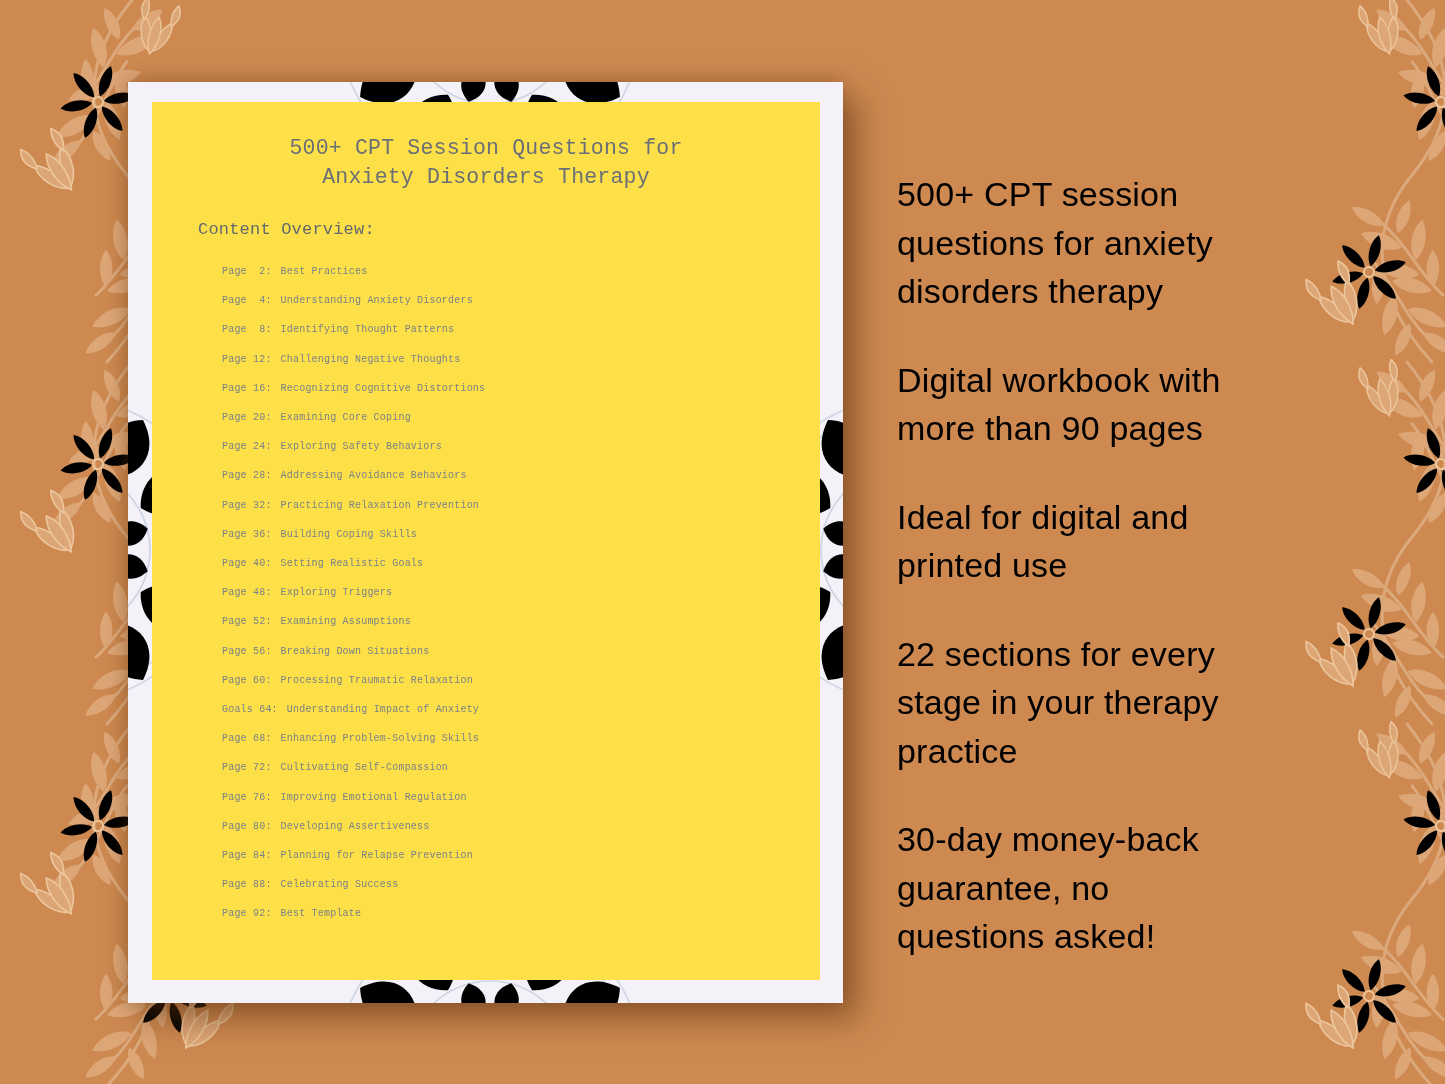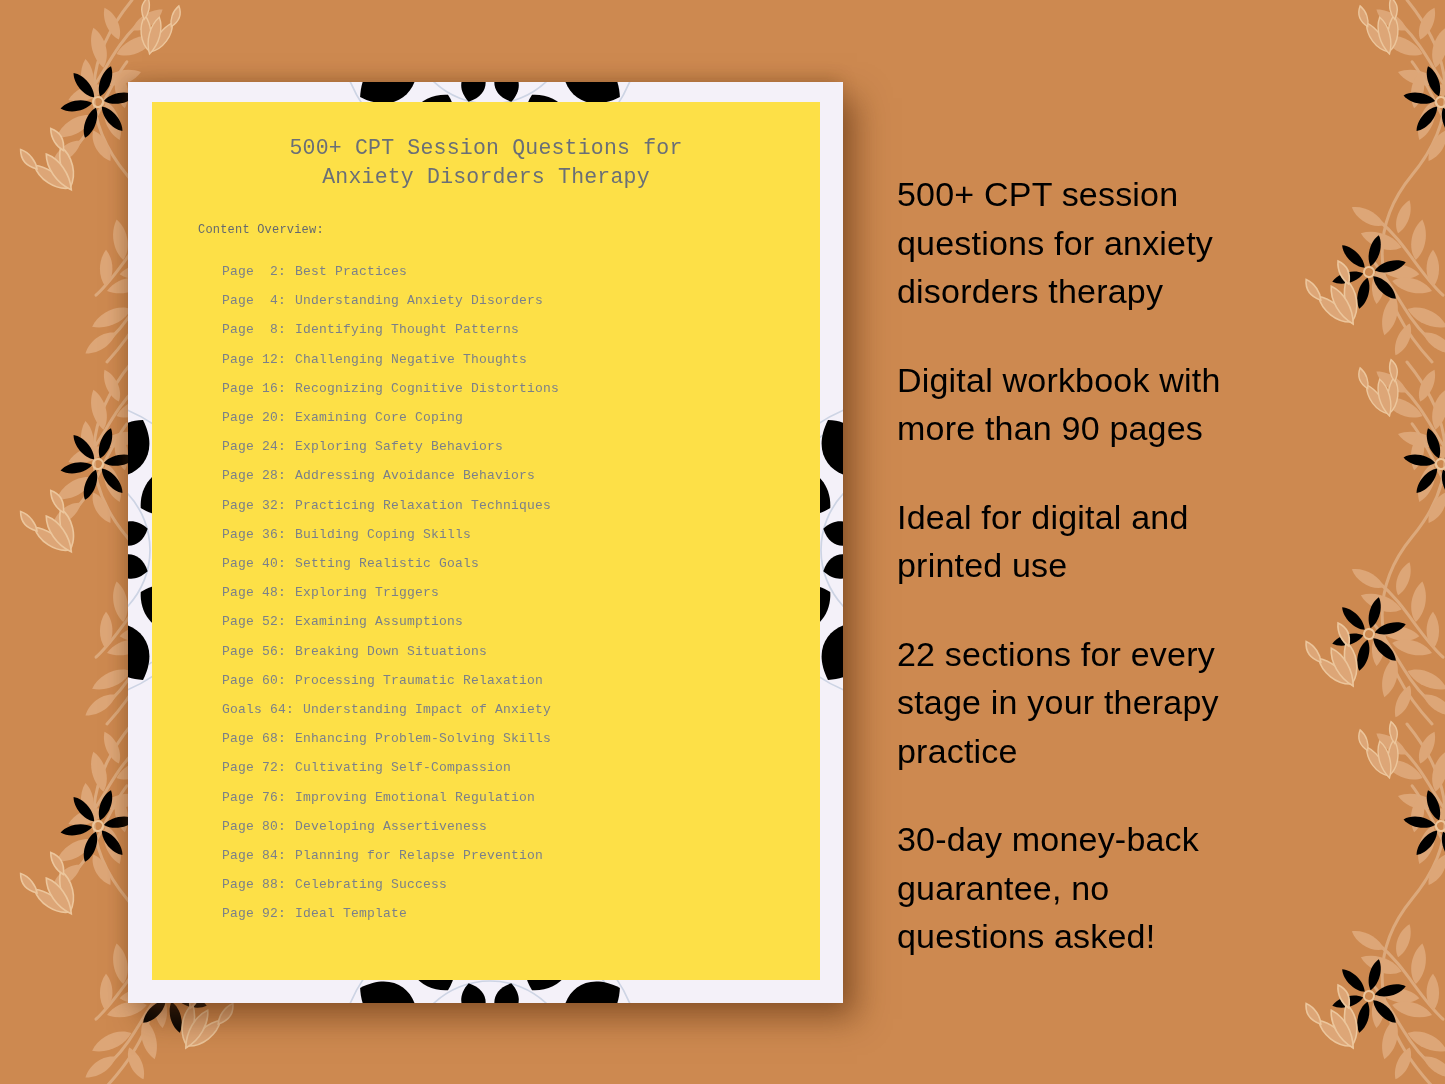--- a/index.html
+++ b/index.html
@@ -29,24 +29,24 @@
 
   .page{position:absolute;left:24px;top:20px;right:23px;bottom:23px;background:#fde047;font-family:Liberation Mono, monospace;}
 
   .doc-title{
     margin:32px 0 0;text-align:center;
     font-size:21.5px;line-height:29px;font-weight:500;
     color:#6a6f77;letter-spacing:.2px;white-space:pre-line;
   }
   .overview{
     margin:27px 0 0 46px;
-    font-size:12px;line-height:22px;color:#63686f;letter-spacing:.2px;
+    font-size:17px;line-height:22px;color:#63686f;letter-spacing:.2px;
   }
   .toc{margin:16px 0 0 70px;padding:0;list-style:none;}
-  .toc-row{font-size:13px;line-height:29.2px;color:#7b8089;letter-spacing:.2px;}
+  .toc-row{font-size:10px;line-height:29.2px;color:#7b8089;letter-spacing:.2px;}
   .toc-page{white-space:pre;}
   .toc-title{margin-left:9px;}
 
   
   .promo{
     position:absolute;left:897px;top:146px;width:480px;
     color:#000000;font-size:34px;line-height:48.5px;font-weight:300;
     letter-spacing:.2px;
     margin-top:24px;
   }
@@ -188,21 +188,21 @@
 
           <li class="toc-row">
             <span class="toc-page">Page 24:</span><span class="toc-title">Exploring Safety Behaviors</span>
           </li>
 
           <li class="toc-row">
             <span class="toc-page">Page 28:</span><span class="toc-title">Addressing Avoidance Behaviors</span>
           </li>
 
           <li class="toc-row">
-            <span class="toc-page">Page 32:</span><span class="toc-title">Practicing Relaxation Techniques</span>
+            <span class="toc-page">Page 32:</span><span class="toc-title">Practicing Relaxation Prevention</span>
           </li>
 
           <li class="toc-row">
             <span class="toc-page">Page 36:</span><span class="toc-title">Building Coping Skills</span>
           </li>
 
           <li class="toc-row">
             <span class="toc-page">Page 40:</span><span class="toc-title">Setting Realistic Goals</span>
           </li>
 
@@ -245,21 +245,21 @@
 
           <li class="toc-row">
             <span class="toc-page">Page 84:</span><span class="toc-title">Planning for Relapse Prevention</span>
           </li>
 
           <li class="toc-row">
             <span class="toc-page">Page 88:</span><span class="toc-title">Celebrating Success</span>
           </li>
 
           <li class="toc-row">
-            <span class="toc-page">Page 92:</span><span class="toc-title">Ideal Template</span>
+            <span class="toc-page">Page 92:</span><span class="toc-title">Best Template</span>
           </li>
         </ul>
     </div>
   </div>
 
   <div class="promo">
     <p>500+ CPT session
 questions for anxiety
 disorders therapy</p>
     <p>Digital workbook with

